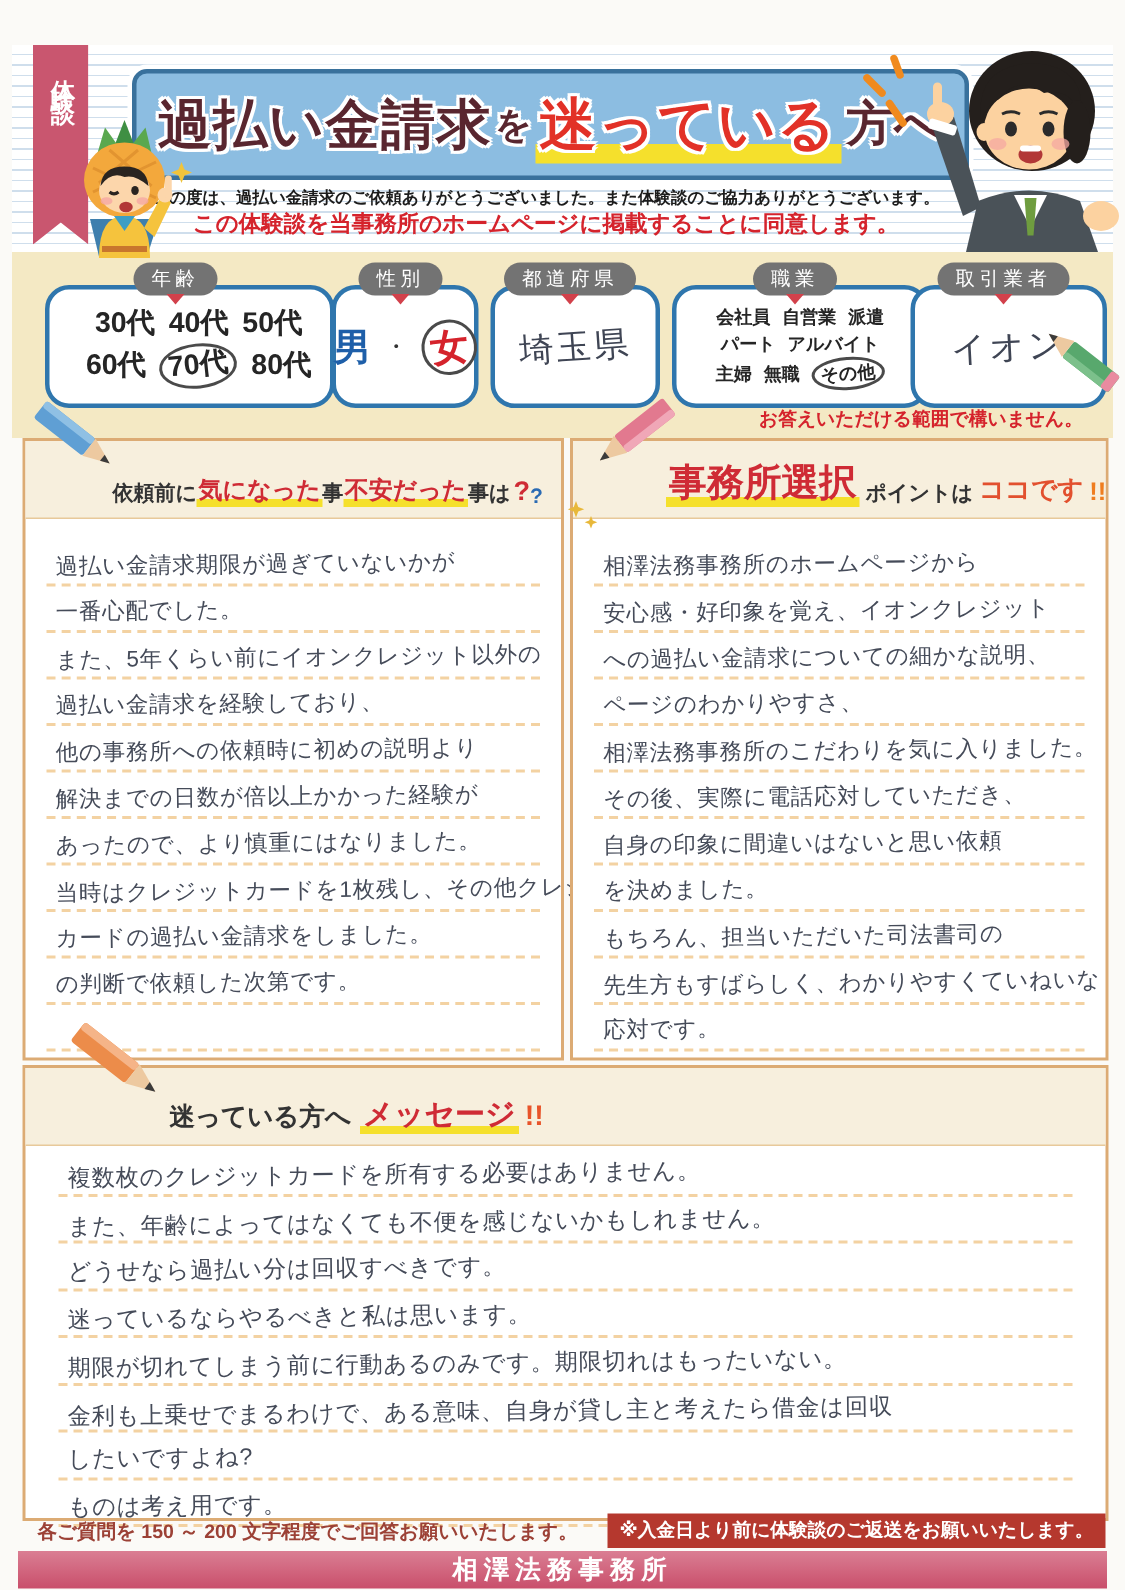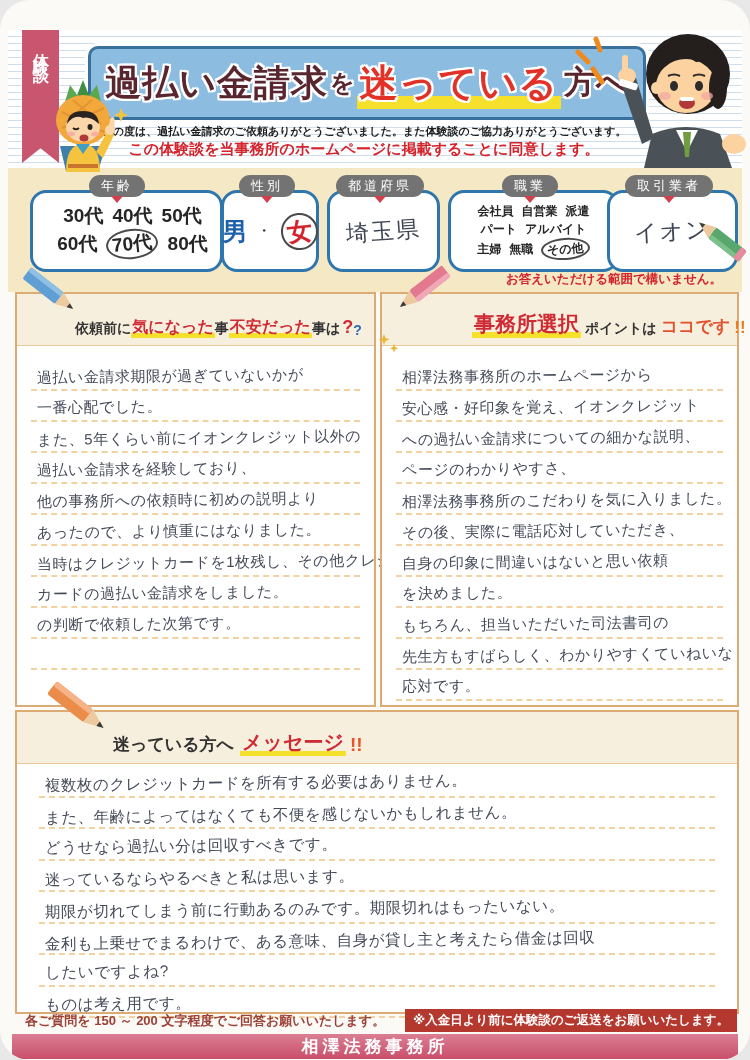--- a/index.html
+++ b/index.html
@@ -1,17 +1,17 @@
 <!DOCTYPE html>
 <html><head>
 <meta charset="utf-8">
 <style>
   html,body{margin:0;padding:0;}
   body{background:#e8e8e8;font-family:"Liberation Sans","DejaVu Sans",sans-serif;}
-  .page{position:relative;width:750px;height:1060px;background:#fbfaf7;overflow:hidden;margin:0 auto;border-radius:30px;}
+  .page{position:relative;width:750px;height:1060px;background:#fbfaf7;overflow:hidden;margin:0 auto;}
 
   
   .stripes{position:absolute;left:8px;top:30px;width:734px;height:138px;
     background:repeating-linear-gradient(180deg,#ffffff 0px,#ffffff 6px,#cfdeec 6px,#cfdeec 7px);}
 
   
   .ribbon{position:absolute;left:22px;top:30px;width:37px;height:133px;background:#c9566f;
     clip-path:polygon(0 0,100% 0,100% 100%,50% 89%,0 100%);z-index:6;text-align:center;}
   .ribbon span{writing-mode:vertical-rl;text-orientation:upright;color:#fff;font-size:16px;
     font-weight:bold;letter-spacing:7px;padding-top:10px;display:inline-block;}
@@ -59,22 +59,22 @@
   .panel-msg{left:15px;top:710px;width:720px;height:300px;}
   .panel-head{position:relative;height:44px;background:#f7efdd;border-bottom:1px solid #e8c99a;
     display:flex;align-items:flex-end;padding-bottom:7px;white-space:nowrap;}
   .panel-left .panel-head{padding-left:58px;}
   .panel-right .panel-head{padding-left:62px;}
   .panel-msg .panel-head{padding-left:96px;}
   .h-dark{font-size:14px;font-weight:bold;color:#333;}
   .h-dark-lg{font-size:17px;font-weight:bold;color:#333;}
   .h-red{font-size:16px;font-weight:bold;color:#cf2b35;
     background:linear-gradient(to top,#f5e02c 0 24%,transparent 24%);padding:0 1px;}
-  .h-red-lg{font-size:21px;font-weight:bold;color:#cf2b35;
-    background:linear-gradient(to top,#f5e02c 0 20%,transparent 20%);padding:0 2px;margin-left:28px;}
+  .h-red-lg{font-size:25px;font-weight:bold;color:#cf2b35;
+    background:linear-gradient(to top,#f5e02c 0 20%,transparent 20%);padding:0 2px;}
   .h-accent{font-size:17px;font-weight:bold;color:#e2502e;margin-left:4px;}
   .h-bang{font-size:17px;font-weight:bold;color:#ef7d1f;margin-left:4px;}
   .h-q1{font-size:18px;font-weight:bold;color:#cf2b35;margin-left:2px;}
   .h-q2{font-size:14px;font-weight:bold;color:#2a6ab3;}
 
   .lines{position:absolute;left:14px;right:14px;top:66px;}
   .panel-msg .lines{left:22px;right:22px;top:54px;}
   .line{height:29px;border-bottom:2px dashed #f3d2a2;font-size:15px;color:#454b59;
     padding-left:6px;white-space:nowrap;overflow:visible;}
   .panel-msg .line{height:29.5px;font-size:15.5px;}
@@ -261,20 +261,21 @@
       <span class="h-dark">事は</span>
       <span class="h-q1">?</span>
       <span class="h-q2">?</span>
     </div>
     <div class="lines">
       <div class="line"><span class="hw">過払い金請求期限が過ぎていないかが</span></div>
       <div class="line"><span class="hw">一番心配でした。</span></div>
       <div class="line"><span class="hw">また、5年くらい前にイオンクレジット以外の</span></div>
       <div class="line"><span class="hw">過払い金請求を経験しており、</span></div>
       <div class="line"><span class="hw">他の事務所への依頼時に初めの説明より</span></div>
+      <div class="line"><span class="hw">解決までの日数が倍以上かかった経験が</span></div>
       <div class="line"><span class="hw">あったので、より慎重にはなりました。</span></div>
       <div class="line"><span class="hw">当時はクレジットカードを1枚残し、その他クレジット</span></div>
       <div class="line"><span class="hw">カードの過払い金請求をしました。</span></div>
       <div class="line"><span class="hw">の判断で依頼した次第です。</span></div>
       <div class="line"></div>
     </div>
   </div>
 
   <div class="panel panel-right">
     <div class="pencil pencil-pink">

